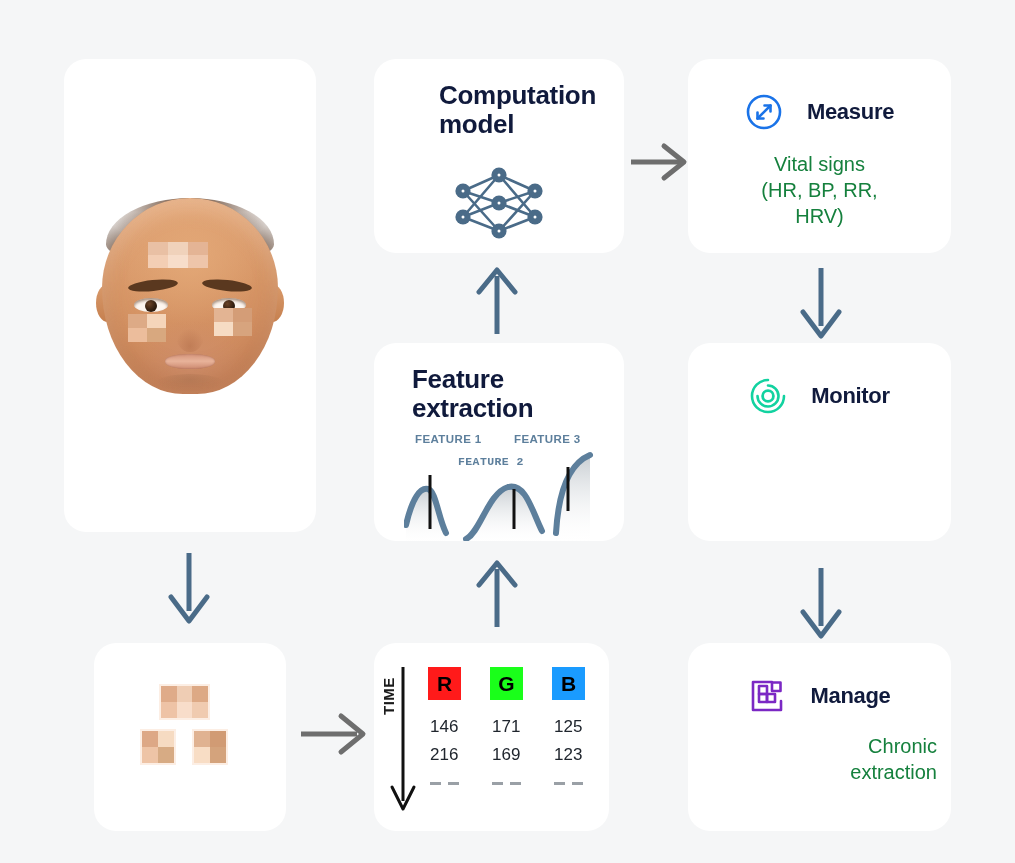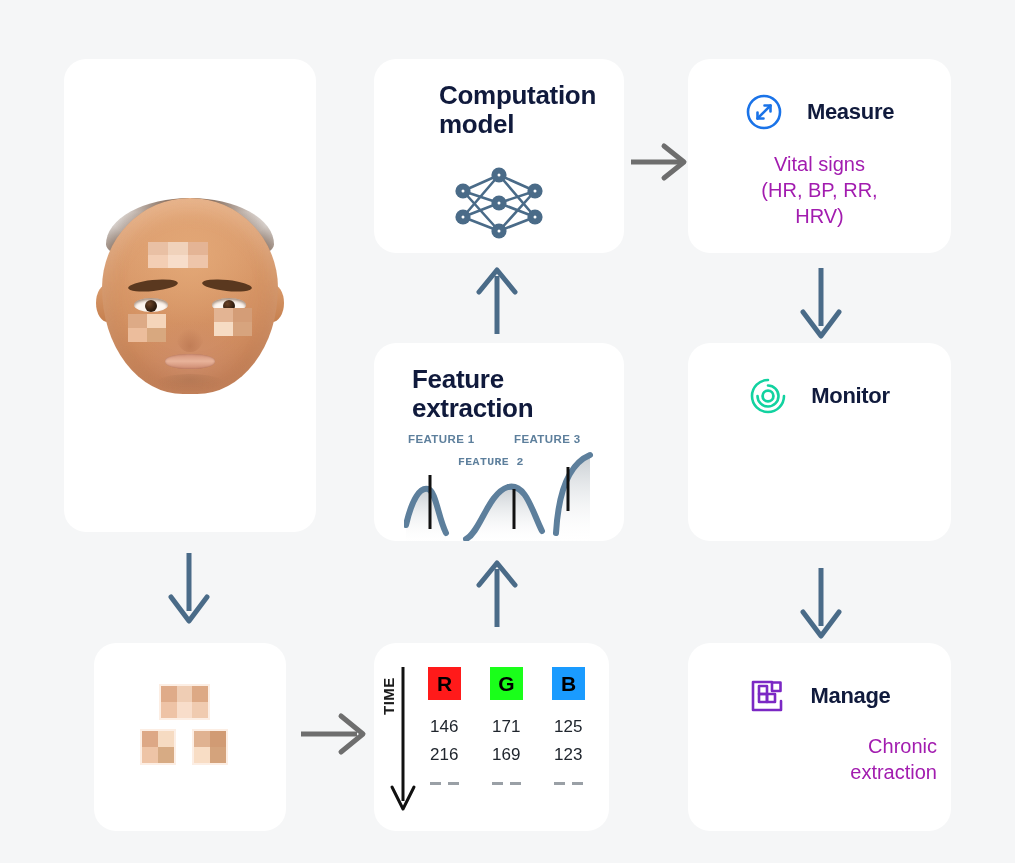--- a/index.html
+++ b/index.html
@@ -23,21 +23,21 @@
     background: #ffffff;
     border-radius: 22px;
     box-sizing: border-box;
   }
   .card-title {
     font-weight: bold;
     color: #101a3c;
     letter-spacing: -0.3px;
   }
   .card-sub {
-    color: #a21caf;
+    color: #15803d;
     text-align: center;
     line-height: 1.3;
   }
 
   
   #face-card { left: 64px; top: 59px; width: 252px; height: 473px; }
   .face-wrap {
     position: absolute;
     left: 50%;
     top: 50%;
@@ -166,21 +166,21 @@
   #feature-card { left: 374px; top: 343px; width: 250px; height: 198px; overflow: hidden; }
   #feature-card .card-title { position: absolute; left: 38px; top: 22px; font-size: 26px; line-height: 1.12; }
   .feat-label {
     position: absolute;
     font-size: 11.5px;
     font-weight: bold;
     color: #5d7f9c;
     letter-spacing: 0.4px;
     white-space: nowrap;
   }
-  #feat-label-1 { left: 34px; top: 90px; text-align: center; }
+  #feat-label-1 { left: 41px; top: 90px; text-align: center; }
   #feat-label-2 { left: 84px; top: 112px; font-family: Liberation Mono, monospace; }
   #feat-label-3 { left: 140px; top: 90px; }
   #feat-svg { position: absolute; left: 30px; top: 104px; }
 
   
   #rgb-card { left: 374px; top: 643px; width: 235px; height: 188px; }
   #time-axis { position: absolute; left: 12px; top: 22px; }
   .time-label {
     position: absolute;
     left: 6px; top: 72px;

